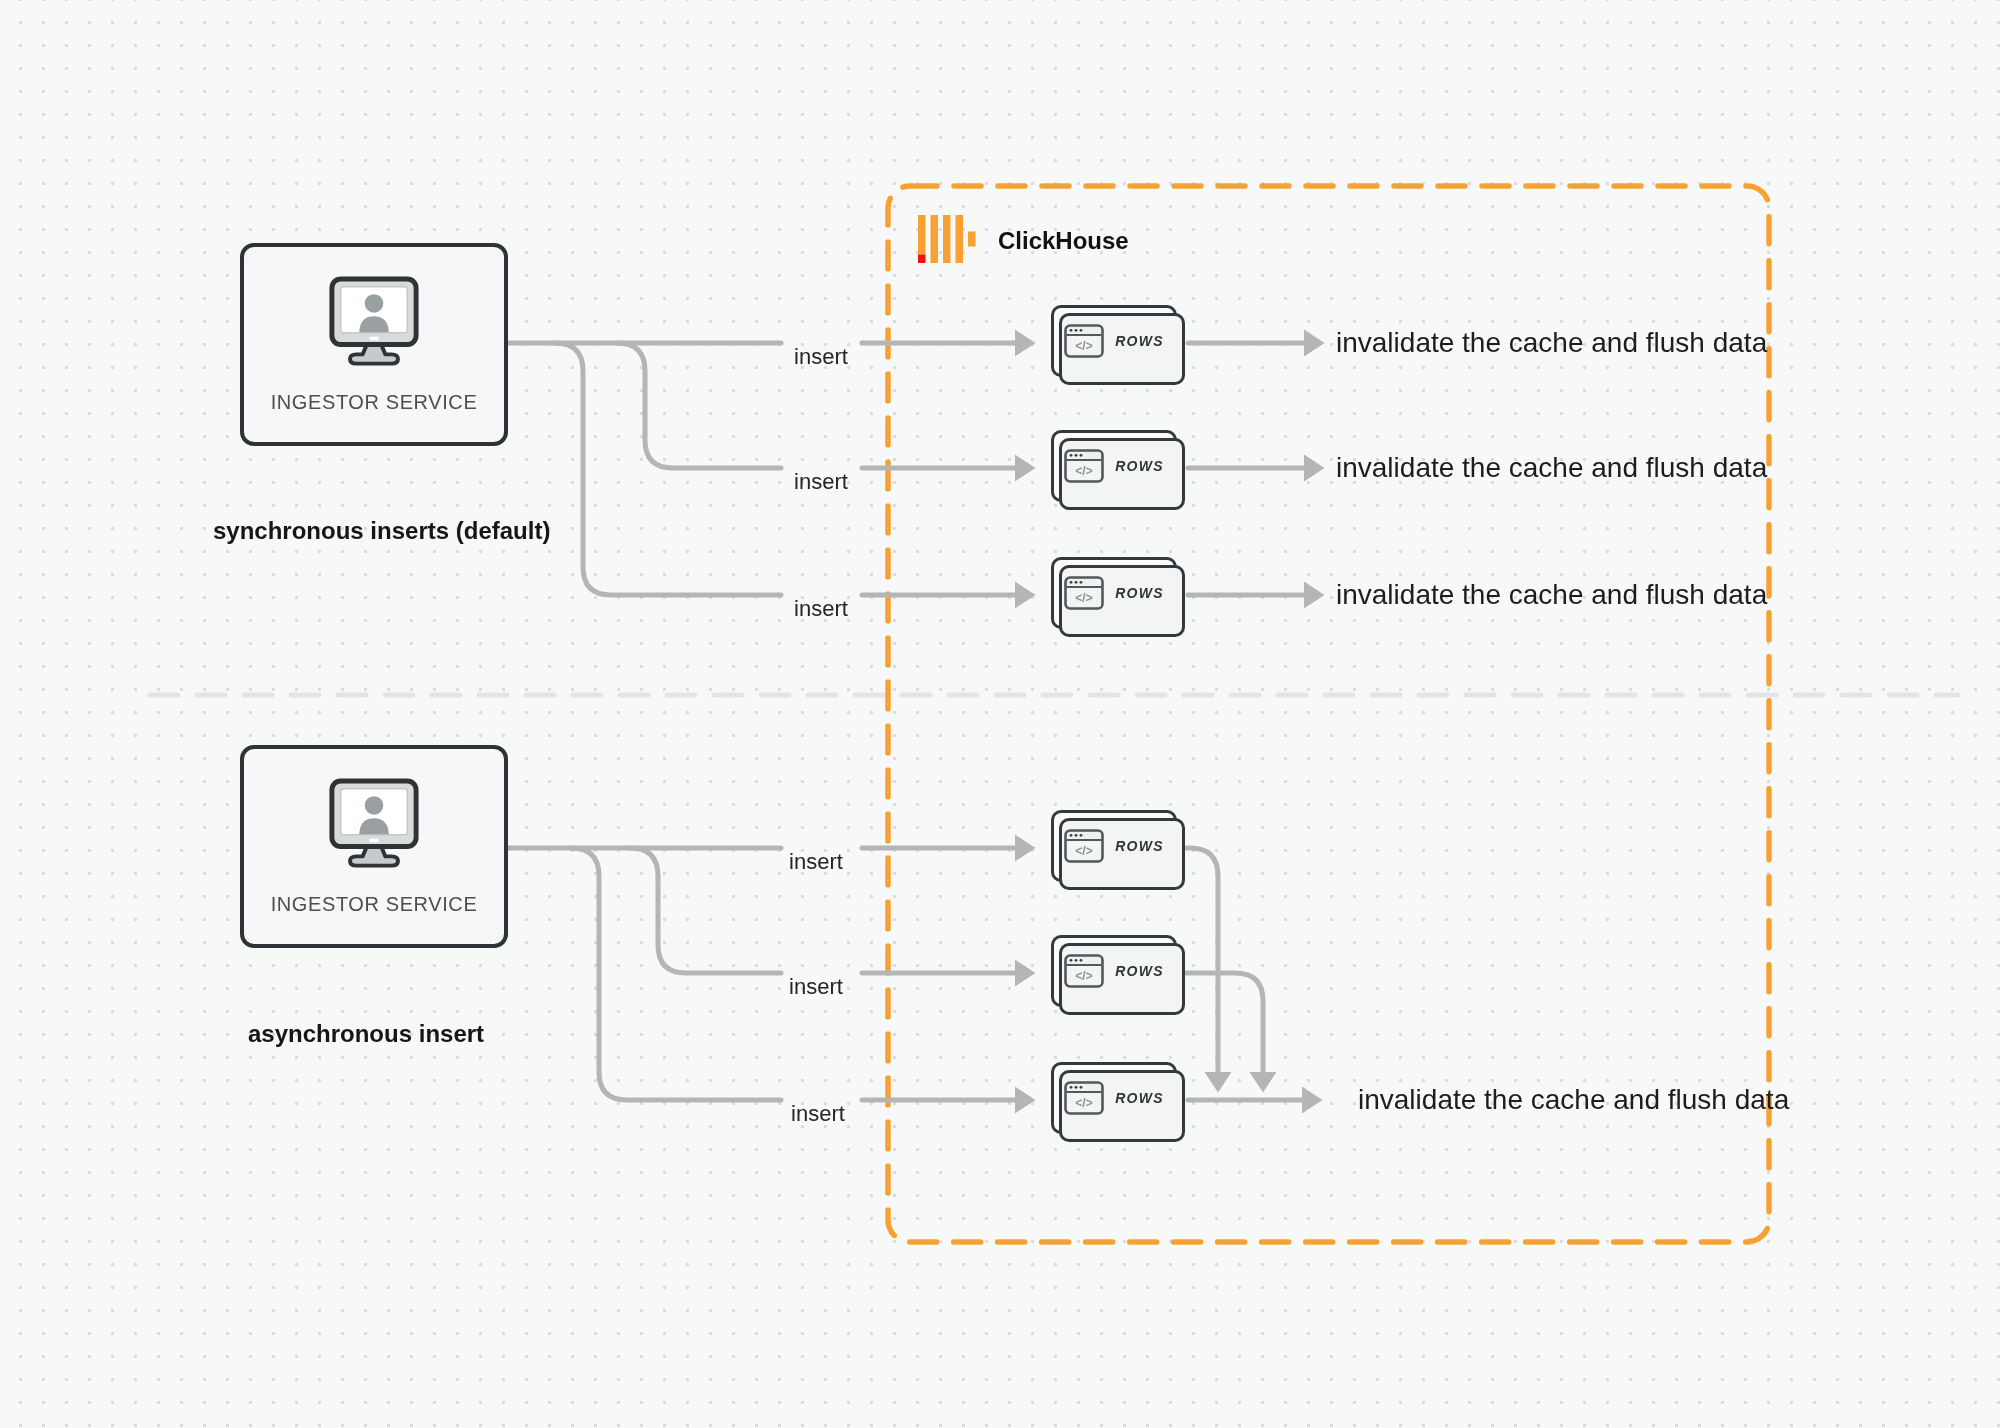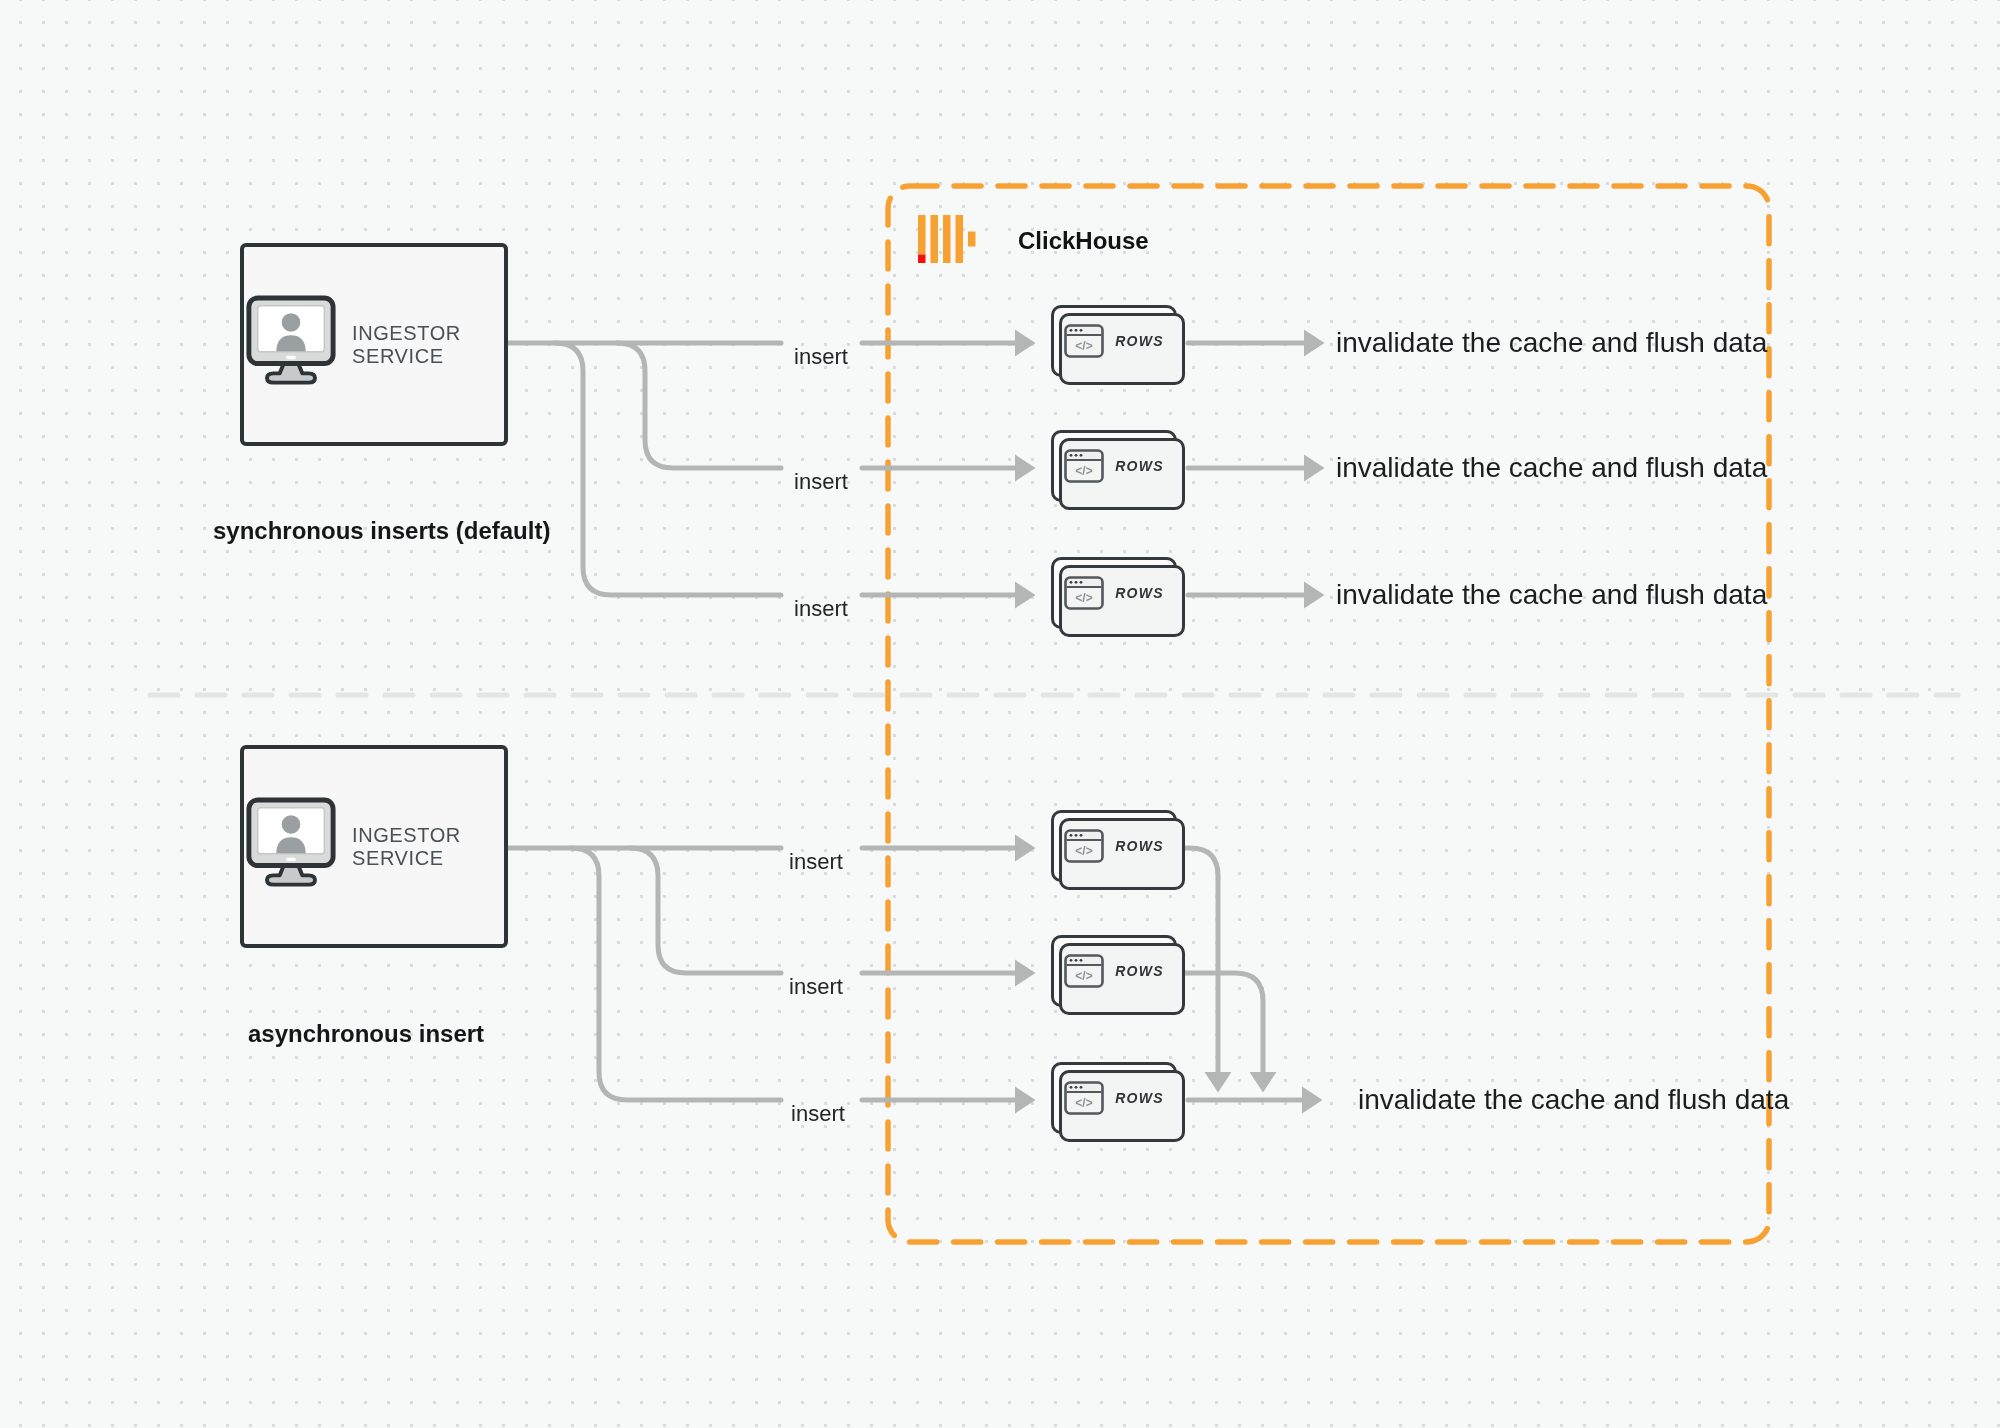--- a/index.html
+++ b/index.html
@@ -9,22 +9,22 @@
     background-image:radial-gradient(circle,#d9dcdc 1.7px,transparent 1.9px);
     background-size:23px 23px;background-position:9px 11px;
     font-family:"Liberation Sans",sans-serif;
   }
   svg.wires{position:absolute;left:0;top:0;z-index:1;}
   .abs{position:absolute;z-index:2;}
 
   
   .service-box{
     position:absolute;z-index:2;width:260px;height:195px;
-    background:#f6f7f6;border:4px solid #2e3337;border-radius:6px;
-    display:flex;align-items:center;justify-content:center;gap:14px;
+    background:#f6f7f6;border:4px solid #2e3337;border-radius:14px;
+    display:flex;flex-direction:column;align-items:center;justify-content:center;gap:14px;
   }
   .service-label{font-size:20px;color:#4a4f53;letter-spacing:0.6px;}
 
   
   .caption{position:absolute;z-index:2;font-size:24px;font-weight:700;color:#141617;white-space:nowrap;}
 
   
   .insert-label{position:absolute;z-index:2;font-size:22px;color:#232527;transform:translate(-50%,-50%);white-space:nowrap;margin-top:14px;}
   .result-label{position:absolute;z-index:2;font-size:28px;color:#1b1d1e;transform:translateY(-50%);white-space:nowrap;}
 
@@ -34,21 +34,21 @@
     background:#fbfbfb;border:3px solid #34393d;border-radius:10px;
     display:flex;align-items:center;justify-content:center;gap:11px;
   }
   .rows-card::after{
     content:"";position:absolute;left:5px;top:5px;width:100%;height:100%;
     background:#f3f4f4;border:3px solid #34393d;border-radius:10px;z-index:-1;
   }
   .rows-card .rows-text{font-size:14px;font-style:italic;font-weight:600;letter-spacing:1.2px;color:#303436;}
 
   
-  .ch-name{position:absolute;z-index:2;font-size:24px;font-weight:600;color:#101213;transform:translateY(-50%);margin-left:20px;}
+  .ch-name{position:absolute;z-index:2;font-size:24px;font-weight:600;color:#101213;transform:translateY(-50%);}
 </style>
 </head>
 <body>
 
 <div class="canvas">
 
   <svg class="wires" width="2000" height="1428" viewBox="0 0 2000 1428">
     <defs>
       <marker id="ah" markerWidth="6" markerHeight="6" refX="0.2" refY="3" orient="auto" markerUnits="strokeWidth">
         <path d="M0,0.3 L4.1,3 L0,5.7 Z" fill="#b4b6b6"></path>

